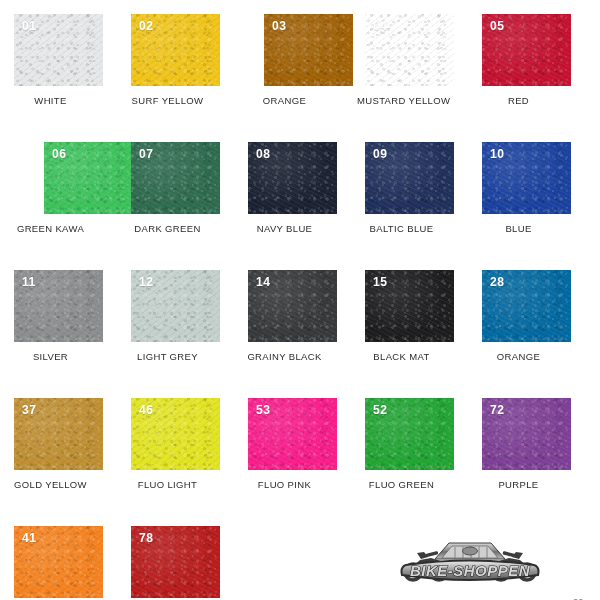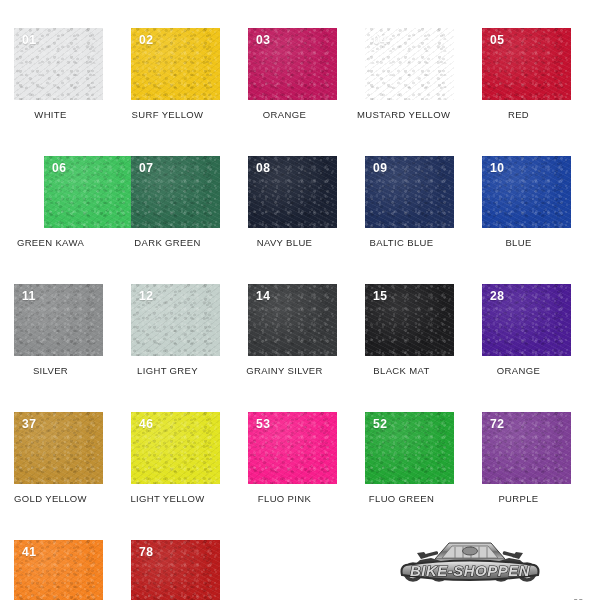--- a/index.html
+++ b/index.html
@@ -11,21 +11,21 @@
     position:relative;
   }
   #swatch-grid{
     position:absolute;
     left:0;top:0;
     width:600px;height:600px;
     display:grid;
     grid-template-columns:repeat(5,117px);
     grid-template-rows:repeat(5,128px);
     padding-left:14px;
-    padding-top:28px;
+    padding-top:14px;
     box-sizing:border-box;
   }
   .cell{
     width:117px;
     height:128px;
     box-sizing:border-box;
   }
   .swatch{
     width:89px;
     height:72px;
@@ -120,21 +120,21 @@
       </div>
       <div class="swatch-label">WHITE</div>
     </div>
     <div class="cell">
       <div class="swatch" style="background: rgb(240, 196, 25);">
         <div class="swatch-num">02</div>
       </div>
       <div class="swatch-label">SURF YELLOW</div>
     </div>
     <div class="cell">
-      <div class="swatch" style="background: #be185d;">
+      <div class="swatch" style="background: #a16207; margin-left: 16px;">
         <div class="swatch-num">03</div>
       </div>
       <div class="swatch-label">ORANGE</div>
     </div>
     <div class="cell">
       <div class="swatch">
         <div class="swatch-num">04</div>
       </div>
       <div class="swatch-label">MUSTARD YELLOW</div>
     </div>
@@ -183,45 +183,45 @@
     <div class="cell">
       <div class="swatch" style="background: rgb(195, 208, 203);">
         <div class="swatch-num">12</div>
       </div>
       <div class="swatch-label">LIGHT GREY</div>
     </div>
     <div class="cell">
       <div class="swatch" style="background: rgb(55, 57, 59);">
         <div class="swatch-num">14</div>
       </div>
-      <div class="swatch-label">GRAINY SILVER</div>
+      <div class="swatch-label">GRAINY BLACK</div>
     </div>
     <div class="cell">
       <div class="swatch" style="background: rgb(29, 29, 31);">
         <div class="swatch-num">15</div>
       </div>
       <div class="swatch-label">BLACK MAT</div>
     </div>
     <div class="cell">
-      <div class="swatch" style="background: #4c1d95;">
+      <div class="swatch" style="background: #0369a1;">
         <div class="swatch-num">28</div>
       </div>
       <div class="swatch-label">ORANGE</div>
     </div>
     <div class="cell">
       <div class="swatch" style="background: rgb(191, 143, 51);">
         <div class="swatch-num">37</div>
       </div>
       <div class="swatch-label">GOLD YELLOW</div>
     </div>
     <div class="cell">
       <div class="swatch" style="background: rgb(226, 228, 34);">
         <div class="swatch-num">46</div>
       </div>
-      <div class="swatch-label">LIGHT YELLOW</div>
+      <div class="swatch-label">FLUO LIGHT</div>
     </div>
     <div class="cell">
       <div class="swatch" style="background: rgb(248, 30, 140);">
         <div class="swatch-num">53</div>
       </div>
       <div class="swatch-label">FLUO PINK</div>
     </div>
     <div class="cell">
       <div class="swatch" style="background: rgb(34, 165, 52);">
         <div class="swatch-num">52</div>

